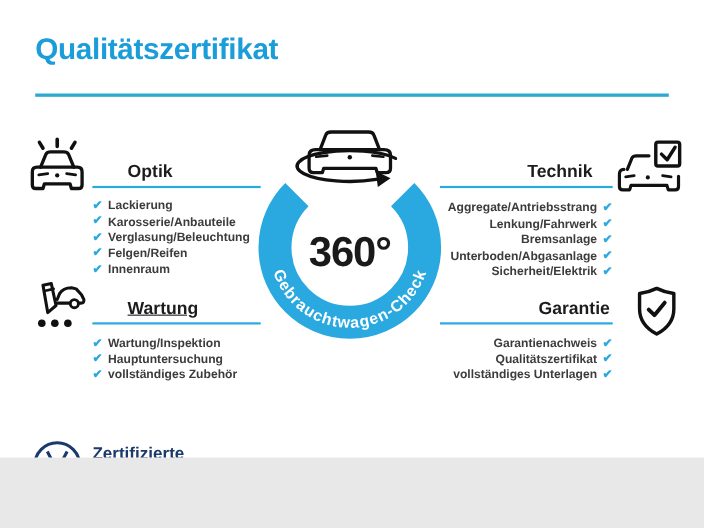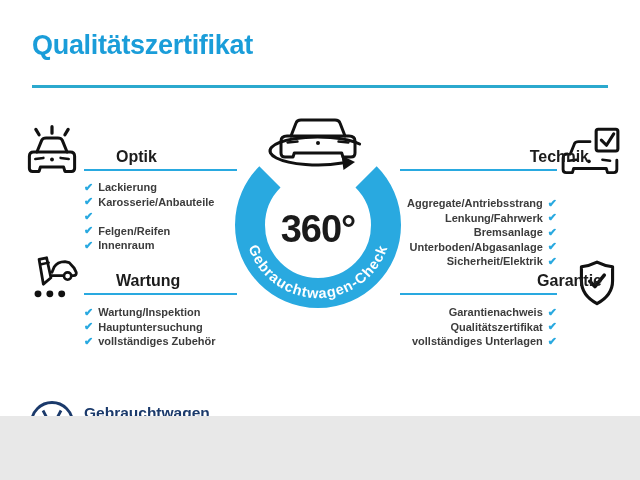--- a/index.html
+++ b/index.html
@@ -5,21 +5,21 @@
   html,body{margin:0;padding:0;}
   body{background:#e8e8e8;font-family:"Liberation Sans", sans-serif;}
   .stage{position:relative;width:640px;height:416px;background:#ffffff;overflow:hidden;}
 
   .page-title{position:absolute;left:32px;top:30px;font-size:27px;line-height:30px;
     font-weight:bold;color:#1A9DD9;letter-spacing:-0.3px;}
   .title-rule{position:absolute;left:32px;top:85px;width:576px;height:3px;background:#2BA9CE;}
 
   .sec-icon{position:absolute;}
   .sec-heading{position:absolute;font-size:16px;font-weight:bold;color:#1c1c1c;margin-left:32px;}
-  .sec-heading.right{text-align:right;width:160px;}
+  .sec-heading.right{text-align:center;width:160px;}
   .sec-rule{position:absolute;height:2px;background:#29A9E0;}
 
   ul.checklist{position:absolute;margin:0;padding:0;list-style:none;
     font-size:11px;font-weight:bold;color:#3c3c3c;}
   ul.checklist li{display:flex;align-items:center;gap:5px;height:14.5px;}
   ul.checklist.right li{justify-content:flex-end;}
   .chk{color:#29A9E0;font-size:11px;line-height:1;}
 
   .center-svg{position:absolute;left:220px;top:103px;}
   .ring-arc{stroke:#29A9E0;stroke-width:30;fill:none;}
@@ -52,20 +52,21 @@
     <li>
         <span class="chk">✔</span>
         <span>Lackierung</span>
       </li>
     <li>
         <span class="chk">✔</span>
         <span>Karosserie/Anbauteile</span>
       </li>
     <li>
         <span class="chk">✔</span>
+        <span>Verglasung/Beleuchtung</span>
       </li>
     <li>
         <span class="chk">✔</span>
         <span>Felgen/Reifen</span>
       </li>
     <li>
         <span class="chk">✔</span>
         <span>Innenraum</span>
       </li>
   </ul>
@@ -73,21 +74,21 @@
   <svg class="sec-icon" style="left:560px;top:126px;" width="62" height="54" viewBox="0 0 60 52">
     <rect x="35" y="3" width="21" height="21" rx="2" class="icon-stroke" stroke-width="3"></rect>
     <path class="icon-stroke" stroke-width="3" d="M40 13.5 L45 18.5 L52 7.5"></path>
     <path class="icon-stroke" stroke-width="2.8" d="M10 27 L14 17 Q15 15 18 15 L29 15"></path>
     <path class="icon-stroke" stroke-width="2.8" d="M7 27 Q3 27 3 31 L3 42 Q3 45 6 45 L12 45 L13.2 41 L44.8 41 L46 45 L52 45 Q55 45 55 42 L55 33"></path>
     <path class="icon-stroke" stroke-width="2.4" d="M8.5 33.5 L16 32.5 M41 32.5 L48.5 33.5"></path>
     <circle cx="28" cy="34" r="1.8" fill="#111111"></circle>
   </svg>
   <div class="sec-heading right" style="left:397px;top:148px;">Technik</div>
   <div class="sec-rule" style="left:400px;top:169px;width:157px;"></div>
-  <ul class="checklist right" style="right:83px;top:196px;width:200px;">
+  <ul class="checklist right" style="right:83px;top:182px;width:200px;">
     <li>
         <span>Aggregate/Antriebsstrang</span>
         <span class="chk">✔</span>
       </li>
     <li>
         <span>Lenkung/Fahrwerk</span>
         <span class="chk">✔</span>
       </li>
     <li>
         <span>Bremsanlage</span>
@@ -106,21 +107,21 @@
   <svg class="sec-icon" style="left:24px;top:254px;" width="56" height="56" viewBox="0 0 52 52">
     <path class="icon-stroke" stroke-width="2.6" d="M14 5 L21 3.5 L25 22 L18 28 Z"></path>
     <path class="icon-stroke" stroke-width="2.2" d="M16 9.5 L23 8"></path>
     <path class="icon-stroke" stroke-width="2.6" d="M26 17 L28 12 Q31 7 38 7 L42 8 L46.5 13 L48.5 17 Q49 20 46 20 L44 20"></path>
     <path class="icon-stroke" stroke-width="2.6" d="M26 20 L36.5 20"></path>
     <circle cx="40.5" cy="20.5" r="3.4" class="icon-stroke" stroke-width="2.4"></circle>
     <circle cx="13" cy="37" r="3.2" fill="#111111"></circle>
     <circle cx="24" cy="37" r="3.2" fill="#111111"></circle>
     <circle cx="35" cy="37" r="3.2" fill="#111111"></circle>
   </svg>
-  <div class="sec-heading" style="left:84px;top:272px;">Wartung</div>
+  <div class="sec-heading" style="left:84px;top:272px;text-decoration:underline;">Wartung</div>
   <div class="sec-rule" style="left:84px;top:293px;width:153px;"></div>
   <ul class="checklist" style="left:84px;top:305px;">
     <li>
         <span class="chk">✔</span>
         <span>Wartung/Inspektion</span>
       </li>
     <li>
         <span class="chk">✔</span>
         <span>Hauptuntersuchung</span>
       </li>
@@ -176,16 +177,17 @@
       <textPath xlink:href="#ringTextPath" href="#ringTextPath" startOffset="50%" text-anchor="middle">Gebrauchtwagen-Check</textPath>
     </text>
   </svg>
 
   <svg class="vw-logo" width="48" height="48" viewBox="0 0 48 48">
     <circle cx="24" cy="24" r="20.5" fill="none" stroke="#1B3A6B" stroke-width="2.8"></circle>
     <path d="M15 11.5 L24 28.5 L33 11.5" fill="none" stroke="#1B3A6B" stroke-width="2.8" stroke-linejoin="round"></path>
     <path d="M7.5 18 L16 37 L24 28.5 L32 37 L40.5 18" fill="none" stroke="#1B3A6B" stroke-width="2.8" stroke-linejoin="round"></path>
   </svg>
   <div class="footer-text">
+    <div>Zertifizierte</div>
     <div>Gebrauchtwagen</div>
   </div>
 
 </div>
 
 </body></html>

